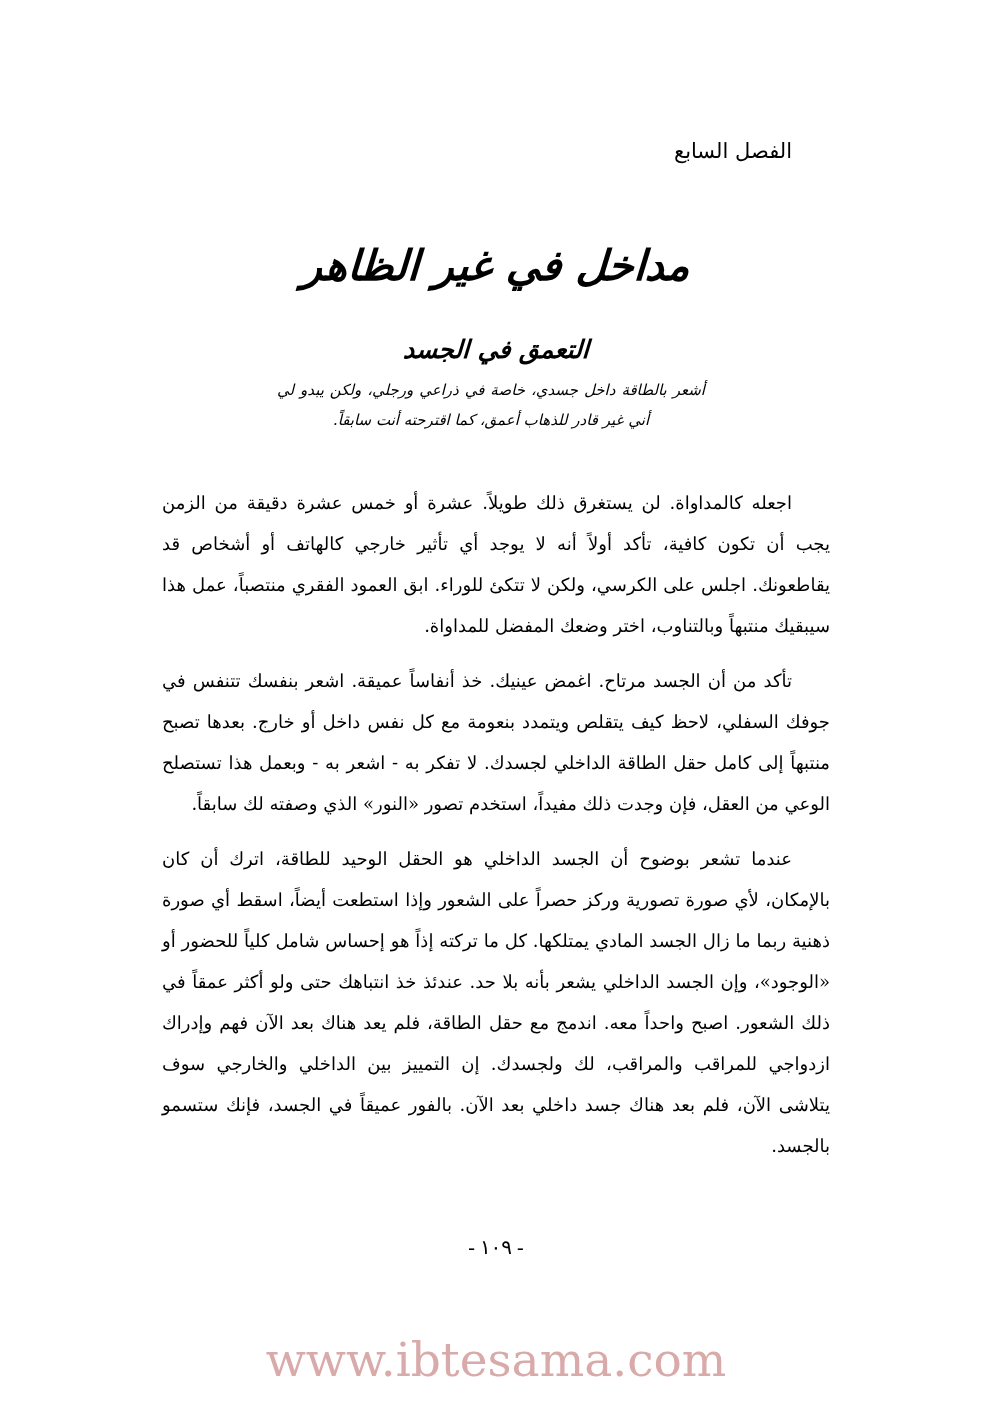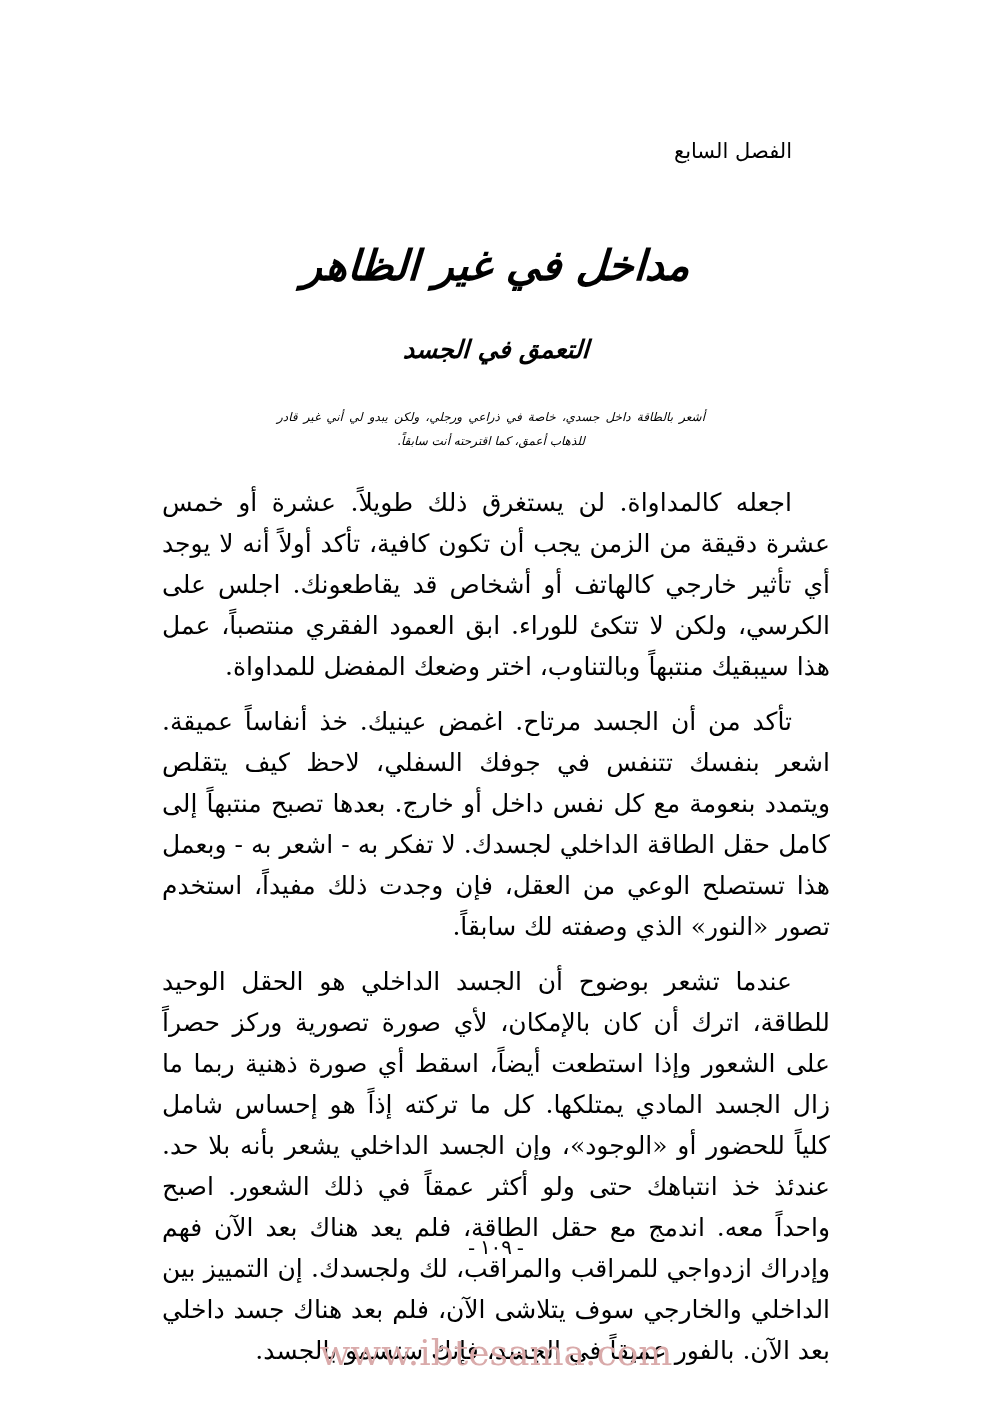--- a/index.html
+++ b/index.html
@@ -67,44 +67,44 @@
     font-size: 25px;
     font-weight: 700;
     font-style: italic;
     letter-spacing: -0.5px;
     transform: skewX(-3deg);
   }
 
   
   .epigraph {
     position: absolute;
-    top: 405px;
+    top: 375px;
     right: 125px;
     left: 115px;
     font-family: "DejaVu Serif", "Liberation Serif", serif;
-    font-size: 12px;
+    font-size: 15px;
     font-style: italic;
     line-height: 2.0;
     text-align: justify;
     text-align-last: center;
     letter-spacing: 0.3px;
   }
 
   
   .body-copy {
     position: absolute;
     top: 482px;
     right: 0;
     left: 0;
   }
 
   .body-copy p {
     margin: 0 0 16px 0;
     font-family: "DejaVu Serif", "Liberation Serif", serif;
-    font-size: 25px;
+    font-size: 18px;
     line-height: 41px;
     text-align: justify;
     text-align-last: right;
     text-indent: 38px;
     letter-spacing: 0px;
     word-spacing: 0px;
   }
 
   .body-copy p.tight {
     margin-bottom: 14px;
@@ -124,21 +124,21 @@
   }
 
   
   .watermark {
     position: absolute;
     top: 1332px;
     left: 0;
     right: 0;
     text-align: center;
     font-family: "DejaVu Serif", "Liberation Serif", serif;
-    font-size: 36px;
+    font-size: 47px;
     color: #d9aaaa;
     direction: ltr;
     letter-spacing: 0px;
   }
 </style>
 </head>
 <body>
 
 <div class="page">
 

